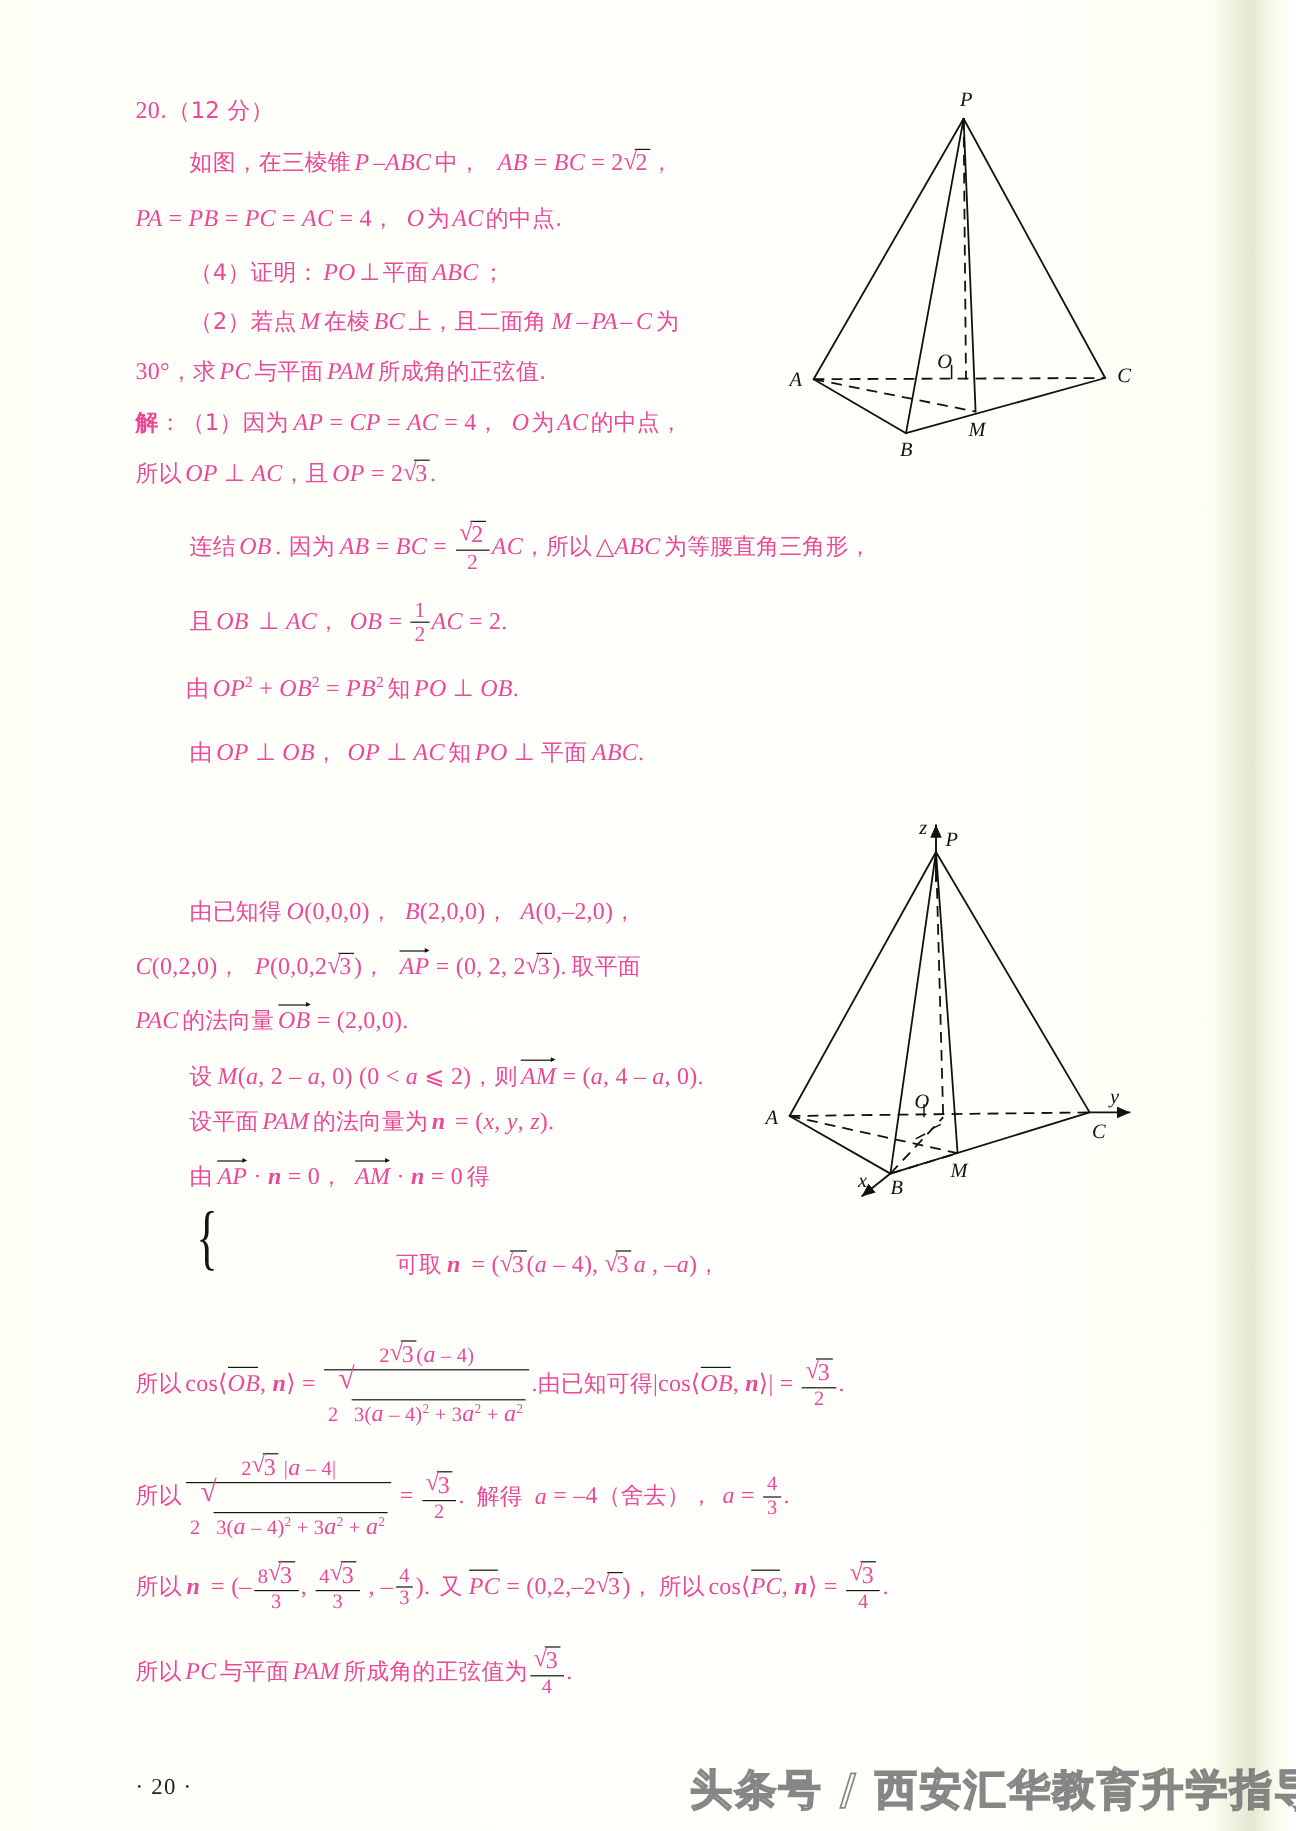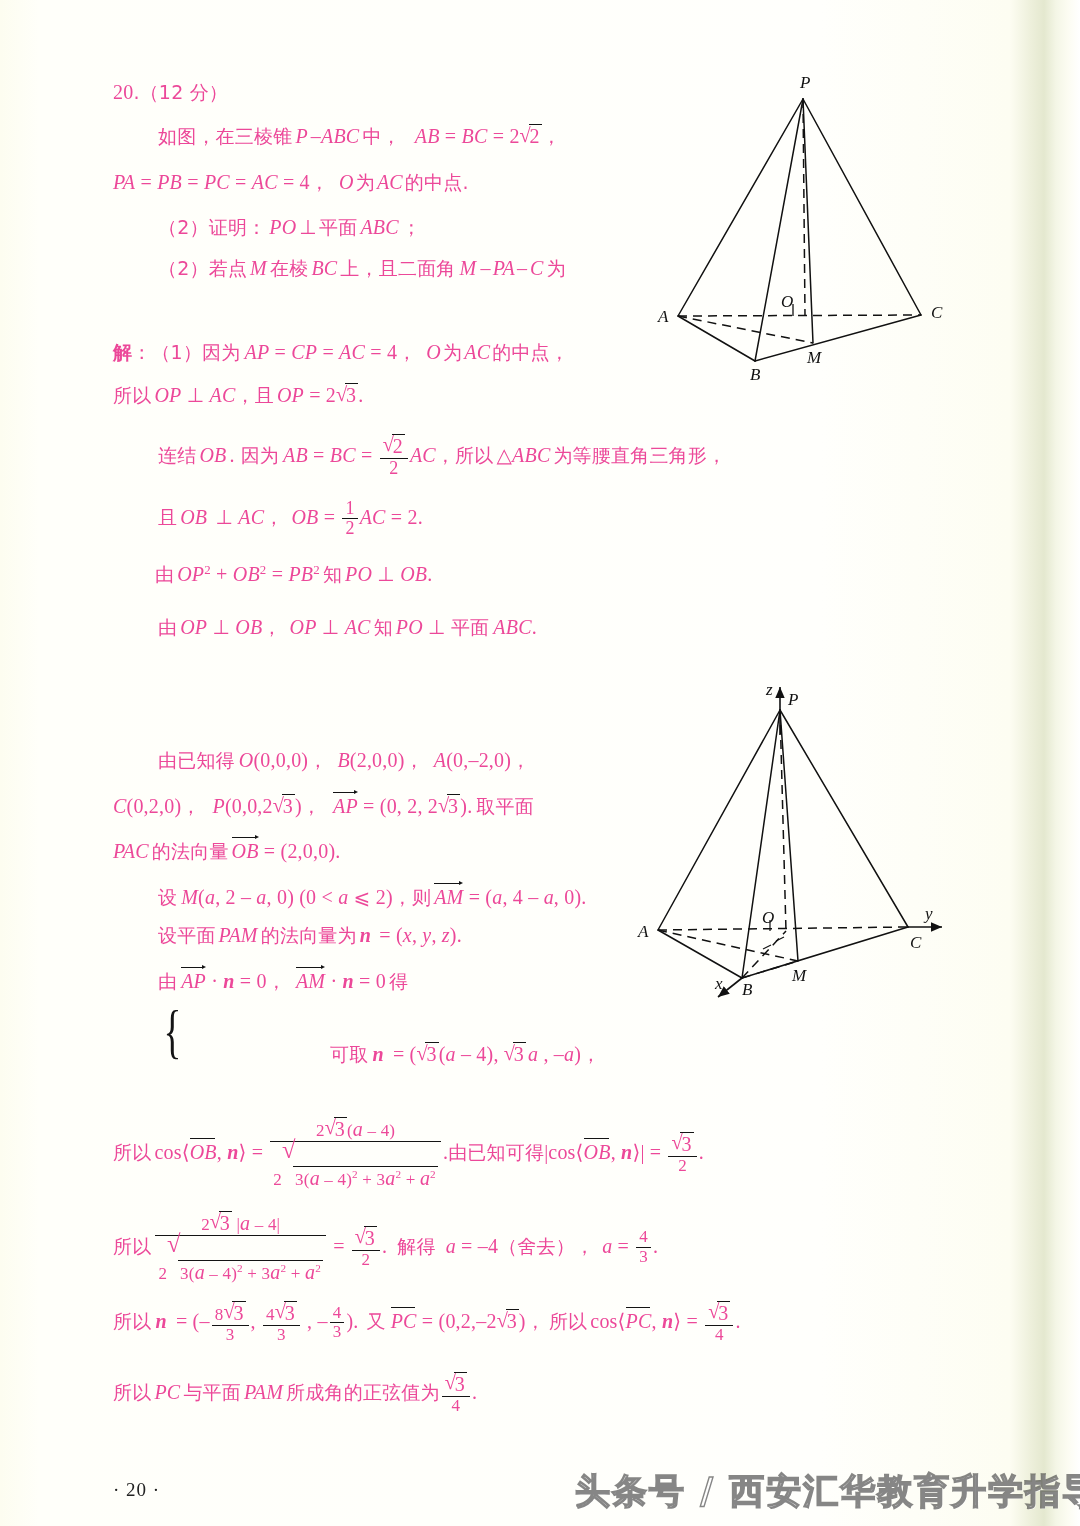--- a/index.html
+++ b/index.html
@@ -178,27 +178,30 @@
 
   <div class="txtline" style="left:158px; top:124px;">
     <span class="cn">如图，在三棱锥</span><span class="mi" style="margin:0 3px;">P</span><span class="mn">–</span><span class="mi" style="margin-right:3px;">ABC</span><span class="cn">中，</span><span style="display:inline-block;width:14px;"></span><span class="mi">AB</span><span class="mn"> = </span><span class="mi">BC</span><span class="mn"> = 2</span><span class="rad mn"><span class="radbody">2</span></span><span class="cn">，</span>
   </div>
 
   <div class="txtline" style="left:113px; top:170px;">
     <span class="mi">PA</span><span class="mn"> = </span><span class="mi">PB</span><span class="mn"> = </span><span class="mi">PC</span><span class="mn"> = </span><span class="mi">AC</span><span class="mn"> = 4</span><span class="cn">，</span><span style="display:inline-block;width:10px;"></span><span class="mi">O</span><span class="cn" style="margin:0 2px;">为</span><span class="mi">AC</span><span class="cn" style="margin-left:2px;">的中点.</span>
   </div>
 
   <div class="txtline" style="left:158px; top:215px;">
-    <span class="cn">（2）证明：</span><span class="mi" style="margin:0 3px;">PO</span><span class="mn">⊥</span><span class="cn" style="margin-left:2px;">平面</span><span class="mi" style="margin:0 3px;">ABC</span><span class="cn">；</span>
+    <span class="cn">（4）证明：</span><span class="mi" style="margin:0 3px;">PO</span><span class="mn">⊥</span><span class="cn" style="margin-left:2px;">平面</span><span class="mi" style="margin:0 3px;">ABC</span><span class="cn">；</span>
   </div>
 
   <div class="txtline" style="left:158px; top:256px;">
     <span class="cn">（2）若点</span><span class="mi" style="margin:0 3px;">M</span><span class="cn">在棱</span><span class="mi" style="margin:0 3px;">BC</span><span class="cn">上，且二面角</span><span class="mi" style="margin:0 4px;">M</span><span class="mn">–</span><span class="mi" style="margin:0 2px;">PA</span><span class="mn">–</span><span class="mi" style="margin:0 3px;">C</span><span class="cn">为</span>
   </div>
 
+  <div class="txtline" style="left:113px; top:298px;">
+    <span class="mn">30°</span><span class="cn">，求</span><span class="mi" style="margin:0 3px;">PC</span><span class="cn">与平面</span><span class="mi" style="margin:0 3px;">PAM</span><span class="cn">所成角的正弦值.</span>
+  </div>
 
   <div class="txtline" style="left:113px; top:340px;">
     <span class="bold-cn">解</span><span class="cn">：（1）因为</span><span class="mi" style="margin-left:4px;">AP</span><span class="mn"> = </span><span class="mi">CP</span><span class="mn"> = </span><span class="mi">AC</span><span class="mn"> = 4</span><span class="cn">，</span><span style="display:inline-block;width:10px;"></span><span class="mi">O</span><span class="cn" style="margin:0 2px;">为</span><span class="mi">AC</span><span class="cn" style="margin-left:2px;">的中点，</span>
   </div>
 
   <div class="txtline" style="left:113px; top:383px;">
     <span class="cn">所以</span><span class="mi" style="margin-left:3px;">OP</span><span class="mn"> ⊥ </span><span class="mi">AC</span><span class="cn">，且</span><span class="mi" style="margin-left:3px;">OP</span><span class="mn"> = 2</span><span class="rad mn"><span class="radbody">3</span></span><span class="mn">.</span>
   </div>
 
   <div class="txtline" style="left:158px; top:435px;">

